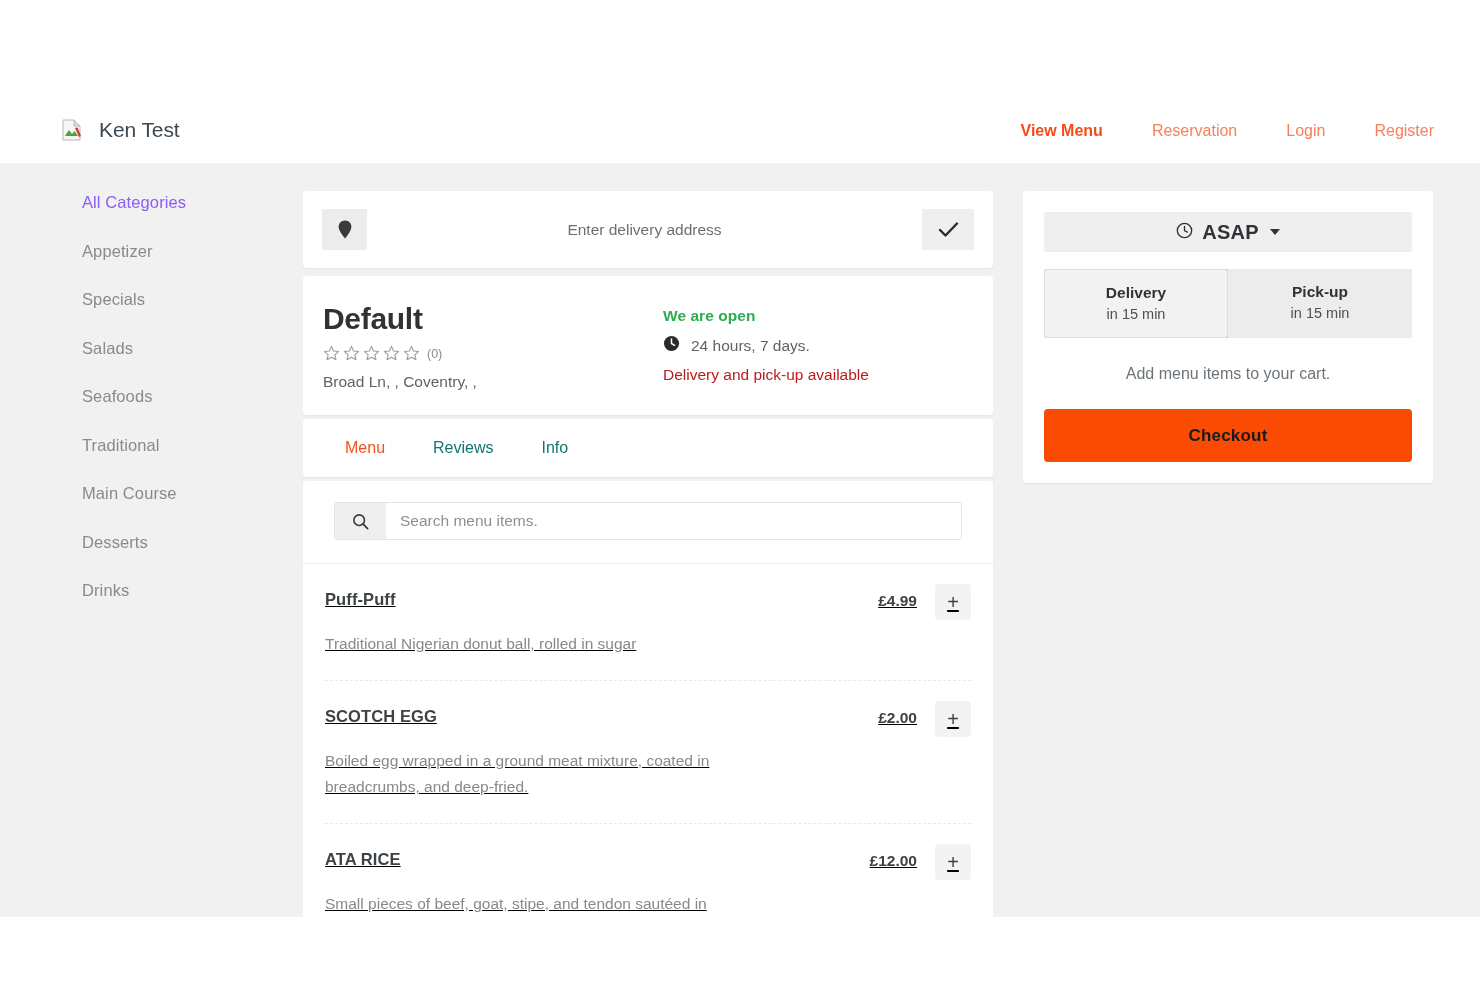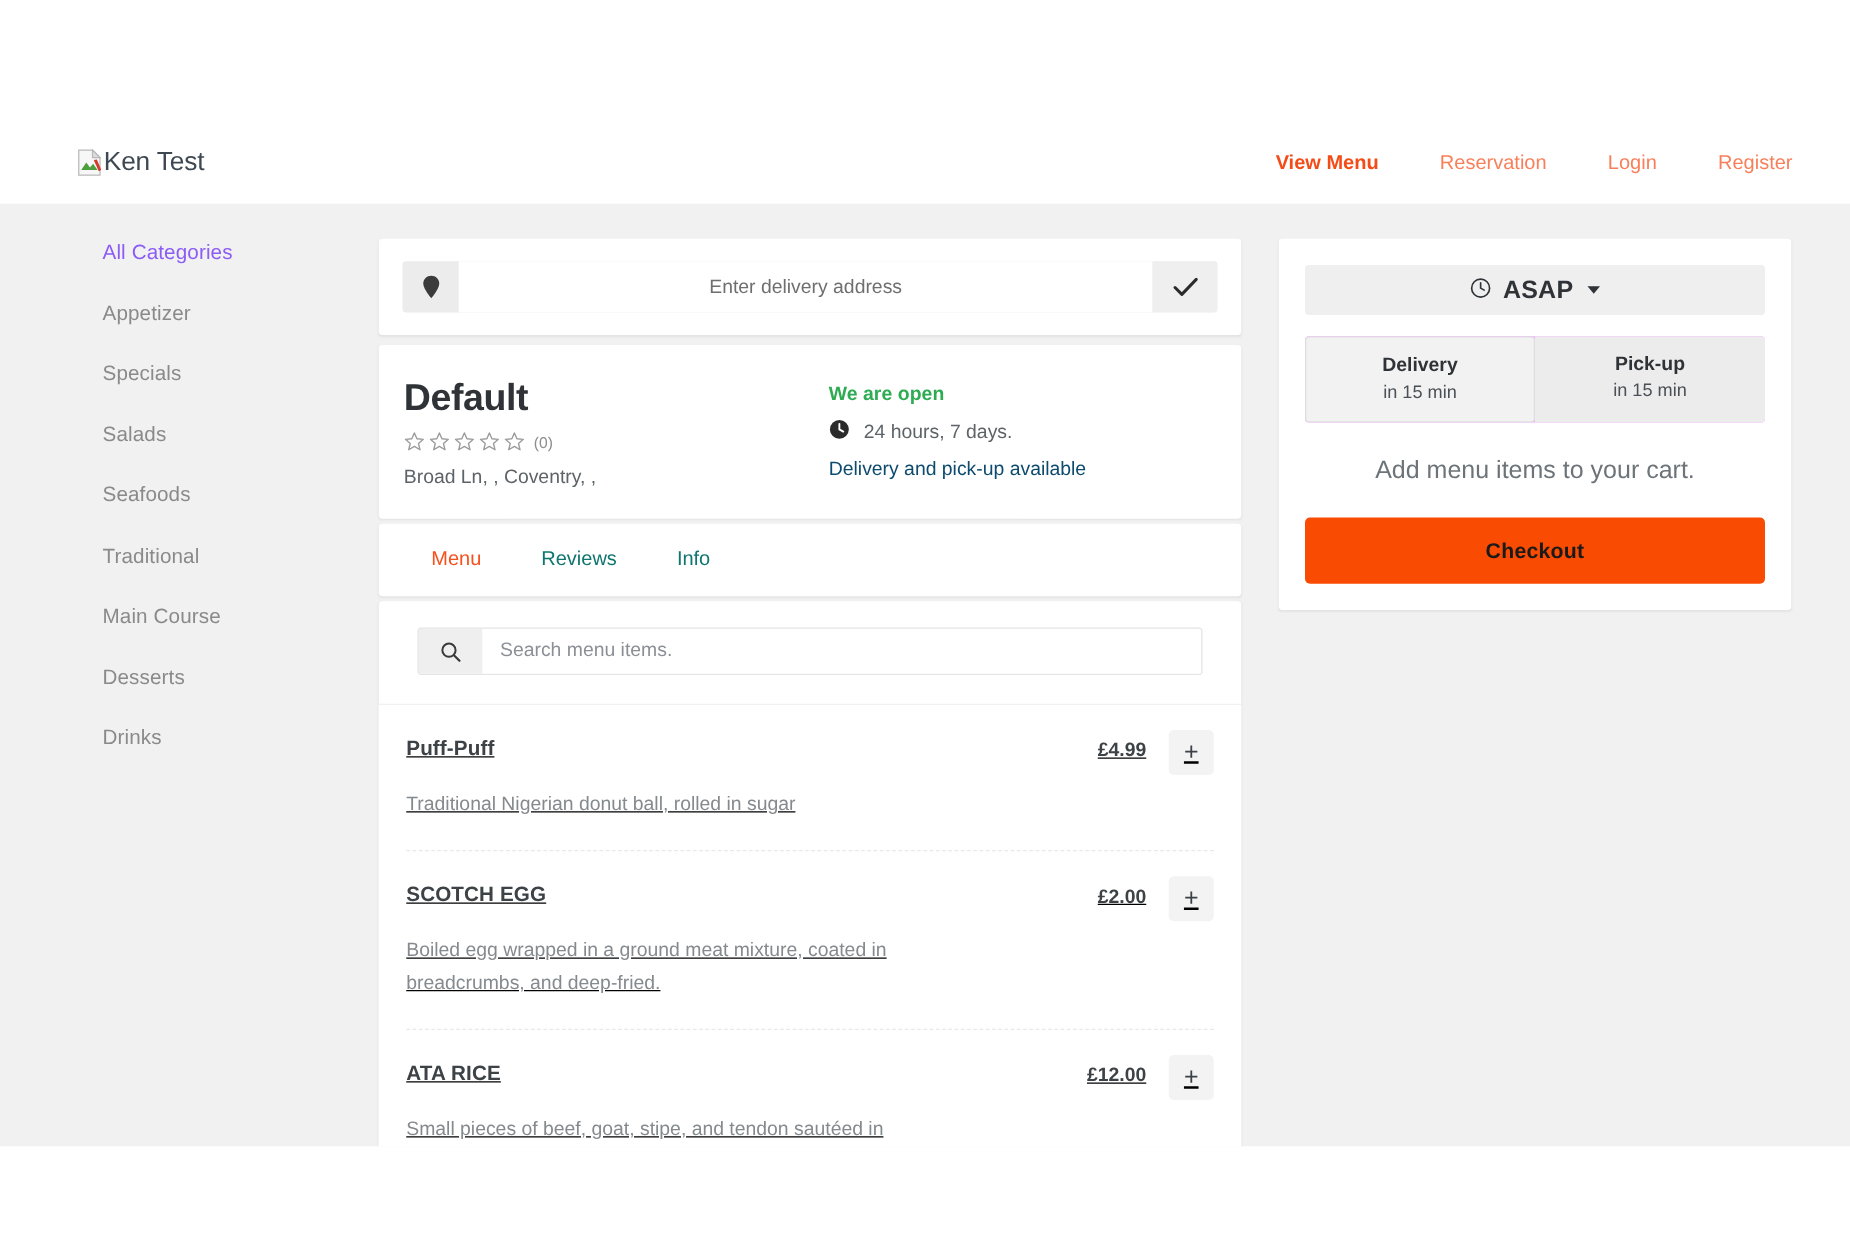--- a/index.html
+++ b/index.html
@@ -25,21 +25,21 @@
     height: 163px;
     background: #ffffff;
     position: relative;
   }
   .brand {
     position: absolute;
     left: 62px;
     top: 118px;
     display: flex;
     align-items: center;
-    gap: 1px;
+    gap: 17px;
     text-decoration: none;
   }
   .broken-img {
     width: 20px;
     height: 22px;
     position: relative;
     flex: 0 0 auto;
   }
   .brand-text {
     font-size: 21px;
@@ -191,21 +191,21 @@
   .hours-row {
     display: flex;
     align-items: center;
     gap: 11px;
     margin-top: 10px;
   }
   .hours-text { font-size: 15.5px; color: #5d6468; }
   .avail-text {
     margin-top: 10px;
     font-size: 15.5px;
-    color: #0c4a6e;
+    color: #b91c1c;
   }
 
   
   .tabs-card {
     padding: 0 20px;
     margin-bottom: 4px;
   }
   .tabs-row {
     display: flex;
     align-items: center;
@@ -372,21 +372,21 @@
     font-weight: bold;
     color: #2f3337;
   }
   .mode-sub {
     font-size: 14.5px;
     color: #4a5055;
     margin-top: 4px;
   }
   .cart-empty {
     text-align: center;
-    font-size: 20px;
+    font-size: 16px;
     color: #6d7479;
     margin: 27px 0 26px 0;
   }
   .checkout-btn {
     width: 100%;
     height: 53px;
     background: #f94b01;
     border: none;
     border-radius: 4px;
     font-size: 17px;

